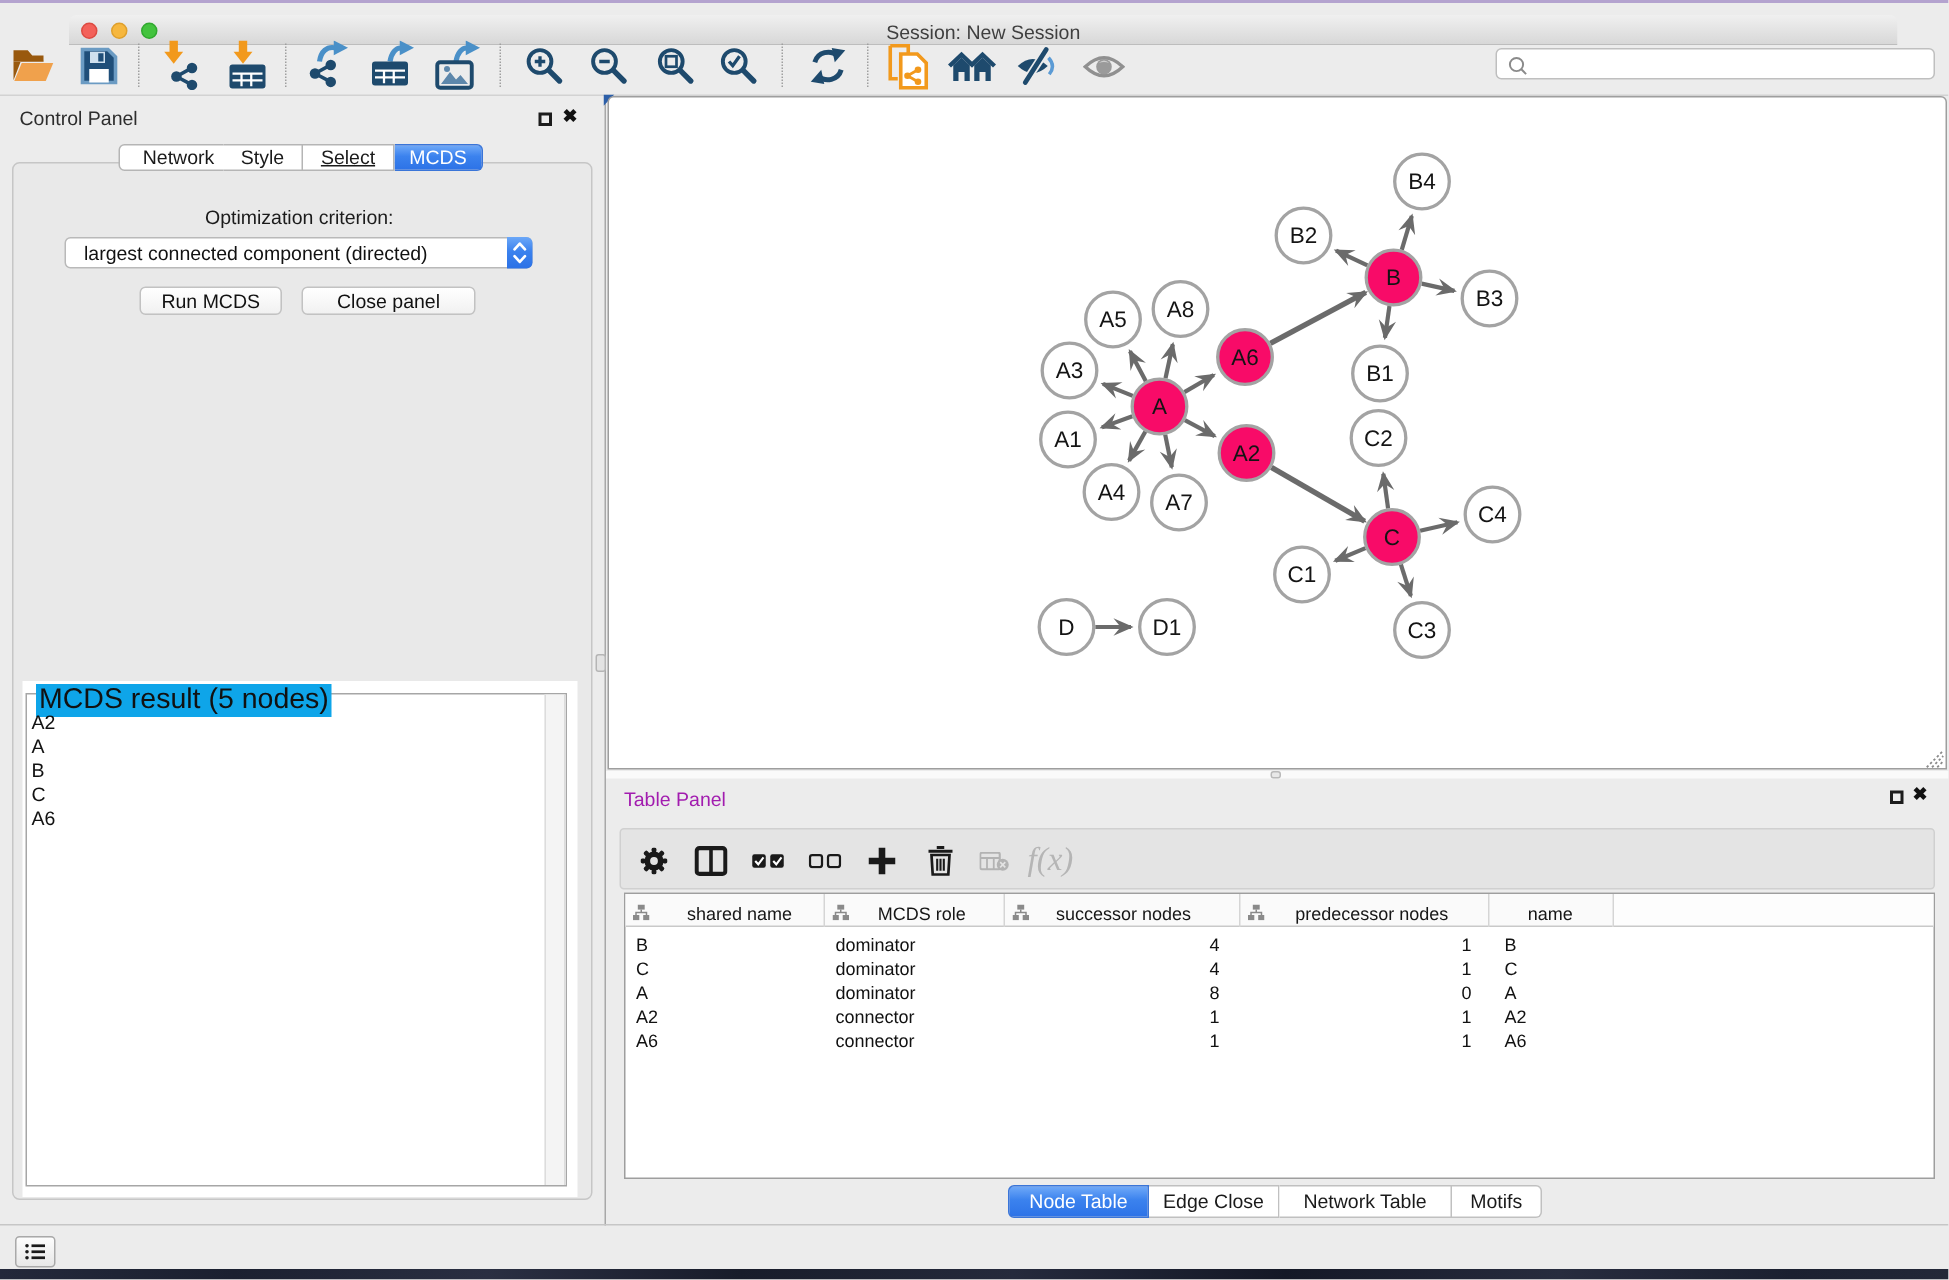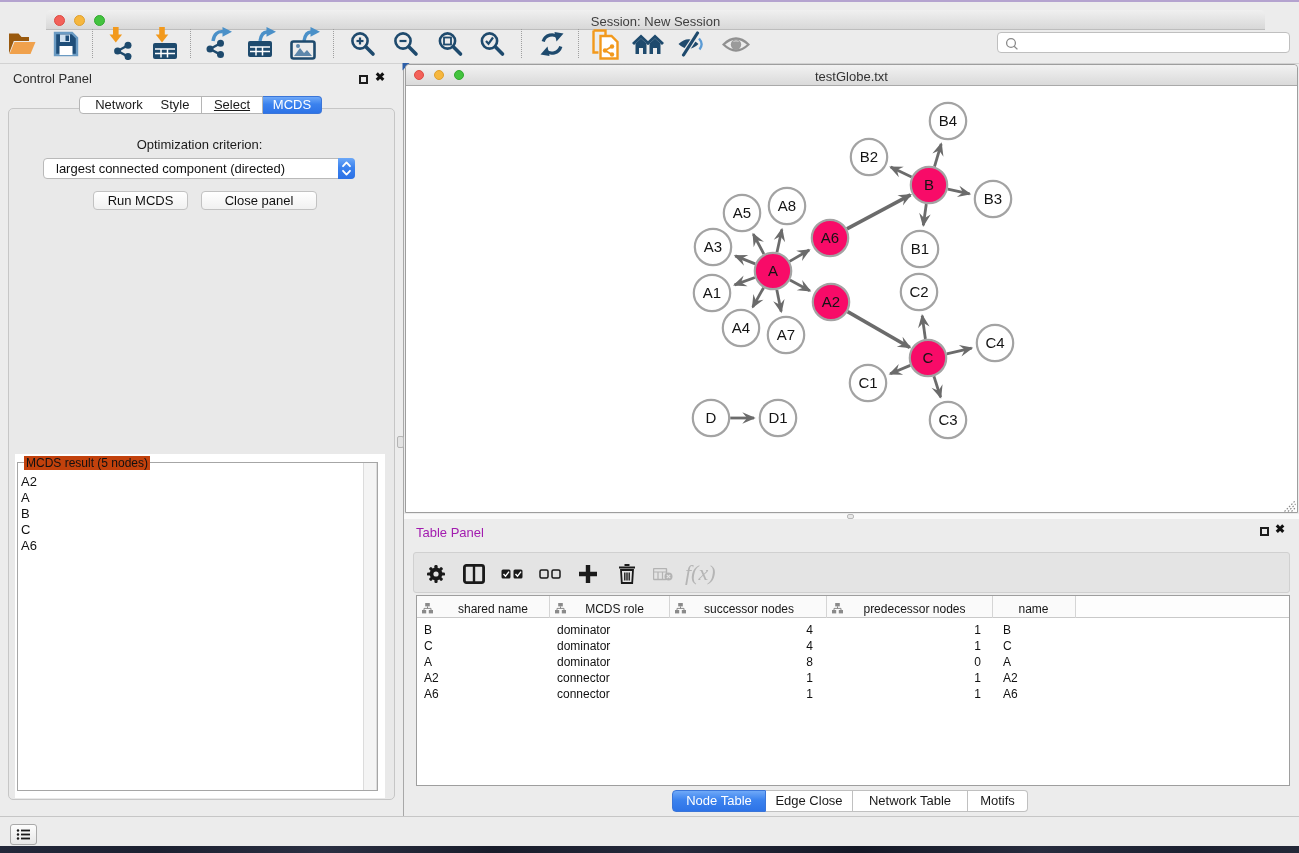--- a/index.html
+++ b/index.html
@@ -44,21 +44,21 @@
 #dropdown .txt { left:12px; top:2px; font-size:13px; color:#111; }
 #dd-step { left:338px; top:158px; width:17px; height:21px; border-radius:0 4px 4px 0;
   background:linear-gradient(#6ca8f8,#3b82ee 45%,#2b71e6); }
 .btn { top:191px; height:19px; background:linear-gradient(#fff,#f1f1f1); border:1px solid #c2c2c2;
   border-radius:4px; font-size:13px; text-align:center; line-height:17px; color:#111; }
 #btn-run { left:93px; width:95px; }
 #btn-close { left:201px; width:116px;text-align:center; }
 
 #mcds-white { left:15px; top:454px; width:370px; height:344px; background:#fff; }
 #mcds-box { left:17px; top:462px; width:361px; height:329px; border:1px solid #a6a6a6; }
-#mcds-legend { left:24px; top:456px; font-size:12px; color:#111; background:#c2410c; padding:0 2px; }
+#mcds-legend { left:24px; top:456px; font-size:19px; color:#111; background:#0ea5e9; padding:0 2px; }
 .mi { left:21px; font-size:13px; color:#111; }
 #mcds-scroll { left:363px; top:463px; width:14px; height:327px; background:#f4f4f4;
   border-left:1px solid #dcdcdc; border-right:1px solid #dcdcdc; }
 #cp-grip { left:397px; top:436px; width:7px; height:12px; background:#e3e3e3;
   border:1px solid #b5b5b5; border-radius:2px; }
 
 #netwin { left:405px; top:64px; width:893px; height:449px; background:#fff;
   border:1px solid #9e9e9e; border-radius:4px 4px 0 0; }
 #nettitle { left:0; top:0; width:891px; height:21px; background:linear-gradient(#f2f2f2,#dadada);
   border-bottom:1px solid #a9a9a9; border-radius:4px 4px 0 0; }
@@ -285,26 +285,20 @@
 <div class="abs mi" style="top:538px;">A6</div>
 <div class="abs" id="cp-grip"></div>
 
 <div class="abs" style="left:404px;top:514px;width:895px;height:5px;background:#fafafa;"></div>
 <div class="abs" style="left:847px;top:513.5px;width:7px;height:5px;background:#e8e8e8;border:1px solid #b9b9b9;border-radius:2px;"></div>
 <svg class="abs" style="left:402px;top:63px;" width="8" height="8" viewBox="0 0 8 8">
     <path d="M0.5,0 L7.5,0 L0.5,7.5 Z" fill="#2d5fa8"></path>
   </svg>
 
 <div class="abs" id="netwin">
-  <div class="abs" id="nettitle">
-    <div class="abs tl" style="left:7.5px;top:5px;width:10px;height:10px;background:#f3615a;border:1px solid #dd4b42;"></div>
-    <div class="abs tl" style="left:27.5px;top:5px;width:10px;height:10px;background:#f6b73e;border:1px solid #dfa02c;"></div>
-    <div class="abs tl" style="left:47.5px;top:5px;width:10px;height:10px;background:#43c33e;border:1px solid #31a92f;"></div>
-    <div class="abs t">testGlobe.txt</div>
-  </div>
   <svg class="abs" style="left:0;top:22px;" width="891" height="426" viewBox="0 0 891 426" id="graph">
     <defs>
       <marker id="arw" viewBox="0 0 15 14" refX="12.5" refY="7" markerWidth="15" markerHeight="14" markerUnits="userSpaceOnUse" orient="auto">
         <path d="M0.8,1.2 L14.2,7 L0.8,12.8 L5.6,7 Z" fill="#6b6b6b"></path>
       </marker>
     </defs>
     <g stroke="#6b6b6b" stroke-width="2.8">
       <line x1="357.9" y1="167.1" x2="347.3" y2="147.2" marker-end="url(#arw)"></line>
       <line x1="371.0" y1="165.2" x2="375.9" y2="142.5" marker-end="url(#arw)"></line>
       <line x1="349.2" y1="176.9" x2="329.3" y2="168.9" marker-end="url(#arw)"></line>

